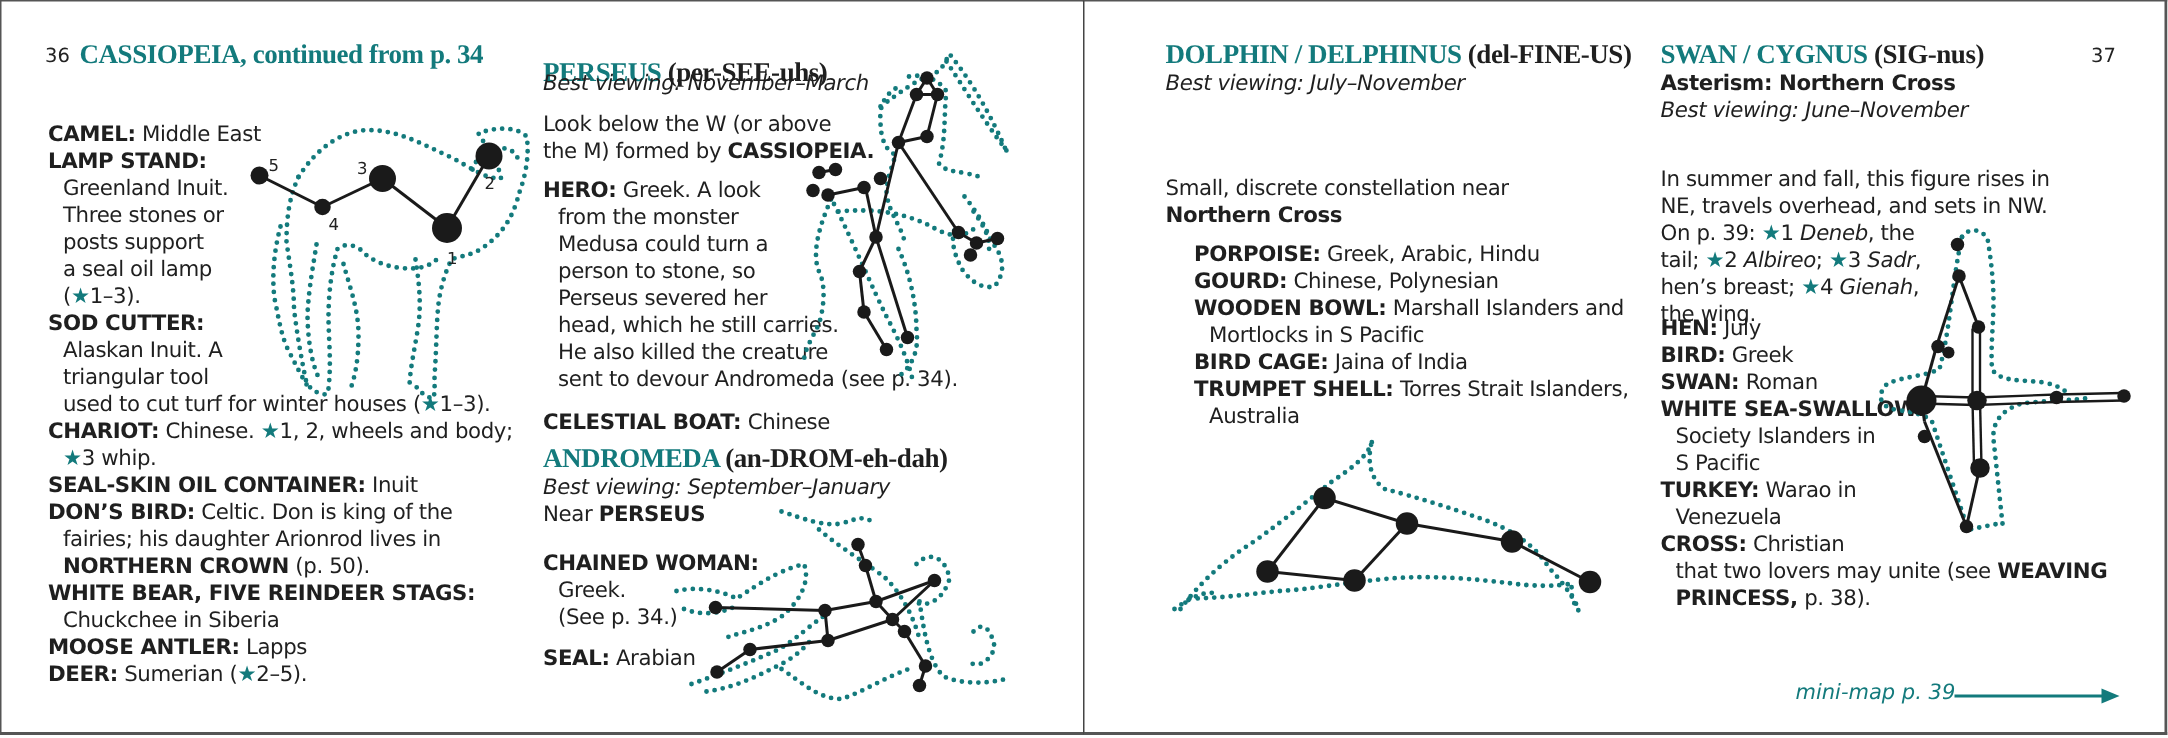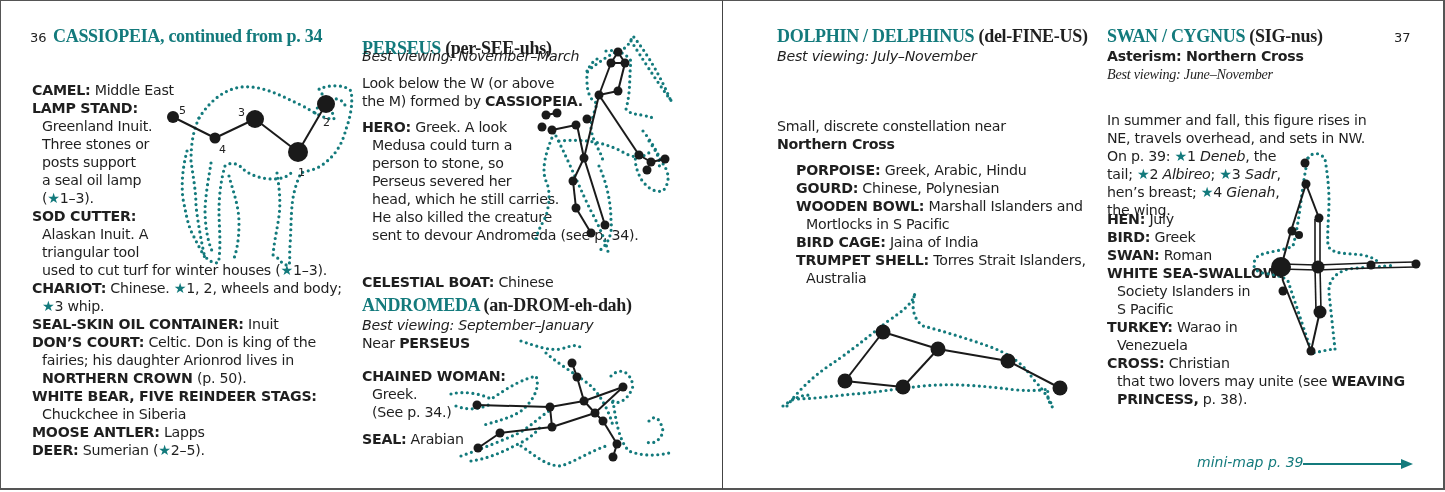--- a/index.html
+++ b/index.html
@@ -47,21 +47,21 @@
       <div class="indent">posts support</div>
       <div class="indent">a seal oil lamp</div>
       <div class="indent">(<span class="star">★</span>1–3).</div>
       <div><b>SOD CUTTER:</b></div>
       <div class="indent">Alaskan Inuit. A</div>
       <div class="indent">triangular tool</div>
       <div class="indent">used to cut turf for winter houses (<span class="star">★</span>1–3).</div>
       <div><b>CHARIOT:</b> Chinese. <span class="star">★</span>1, 2, wheels and body;</div>
       <div class="indent"><span class="star">★</span>3 whip.</div>
       <div><b>SEAL-SKIN OIL CONTAINER:</b><span> Inuit</span></div>
-      <div><b>DON’S COURT:</b><span> Celtic. Don is king of the</span></div>
+      <div><b>DON’S BIRD:</b><span> Celtic. Don is king of the</span></div>
       <div class="indent">fairies; his daughter Arionrod lives in</div>
       <div class="indent"><b>NORTHERN CROWN</b><span> (p. 50).</span></div>
       <div><b>WHITE BEAR, FIVE REINDEER STAGS:</b></div>
       <div class="indent">Chuckchee in Siberia</div>
       <div><b>MOOSE ANTLER:</b><span> Lapps</span></div>
       <div><b>DEER:</b><span> Sumerian (</span><span class="star">★</span><span>2–5).</span></div>
     </div>
 
     <svg style="left:0;top:0;" width="723" height="490">
       <path class="dots" d="M198,117 C210,98 225,88 240,86 C262,84 280,95 300,104 C315,112 322,118 333,118 C332,108 320,92 318,88 C330,83 345,84 350,90 C352,100 350,115 345,128 C342,140 336,155 318,166 C310,170 304,170 300,172 C296,180 292,192 291,205 C290,215 290,230 289,245 C288,255 290,262 287,265 C282,262 277,260 276,255"></path>
@@ -89,20 +89,21 @@
     </svg>
 
     <div class="abs h" style="left:361px;top:25px;margin-top:12px;"><span class="teal">PERSEUS</span><span class="pron"> (per-SEE-uhs)</span></div>
     <div class="abs txt it" style="left:361px;top:46px;text-align:center;">Best viewing: November–March</div>
     <div class="abs txt" style="left:361px;top:73px;">
       <div>Look below the W (or above</div>
       <div><span>the M) formed by </span><b>CASSIOPEIA.</b></div>
     </div>
     <div class="abs txt" style="left:361px;top:117px;">
       <div><b>HERO:</b><span> Greek. A look</span></div>
+      <div class="indent">from the monster</div>
       <div class="indent">Medusa could turn a</div>
       <div class="indent">person to stone, so</div>
       <div class="indent">Perseus severed her</div>
       <div class="indent">head, which he still carries.</div>
       <div class="indent">He also killed the creature</div>
       <div class="indent">sent to devour Andromeda (see p. 34).</div>
     </div>
     <div class="abs txt" style="left:361px;top:272px;"><b>CELESTIAL BOAT:</b><span> Chinese</span></div>
 
     <svg style="left:0;top:0;" width="723" height="490">
@@ -238,21 +239,21 @@
       <circle class="star-dot" cx="160" cy="331" r="7.5"></circle>
       <circle class="star-dot" cx="215" cy="348" r="7.5"></circle>
       <circle class="star-dot" cx="180" cy="386" r="7.5"></circle>
       <circle class="star-dot" cx="285" cy="360" r="7.5"></circle>
       <circle class="star-dot" cx="337" cy="387" r="7.5"></circle>
     </svg>
 
     <div class="abs h" style="left:384px;top:25px;"><span class="teal">SWAN / CYGNUS</span><span class="pron"> (SIG-nus)</span></div>
     <span class="abs pnum" style="left:671px;top:29px;">37</span>
     <div class="abs txt" style="left:384px;top:46px;font-weight:bold;">Asterism: Northern Cross</div>
-    <div class="abs txt it" style="left:384px;top:64px;font-family:Liberation Serif, serif;">Best viewing: June–November</div>
+    <div class="abs txt it" style="left:384px;top:64px;">Best viewing: June–November</div>
     <div class="abs txt" style="left:384px;top:110px;">
       <div>In summer and fall, this figure rises in</div>
       <div>NE, travels overhead, and sets in NW.</div>
       <div><span>On p. 39: </span><span class="star">★</span><span>1 </span><i>Deneb</i><span>, the</span></div>
       <div><span>tail; </span><span class="star">★</span><span>2 </span><i>Albireo</i><span>; </span><span class="star">★</span><span>3 </span><i>Sadr</i><span>,</span></div>
       <div><span>hen’s breast; </span><span class="star">★</span><span>4 </span><i>Gienah</i><span>,</span></div>
       <div>the wing.</div>
     </div>
     <div class="abs txt" style="left:384px;top:209px;">
       <div><b>HEN:</b><span> July</span></div>

